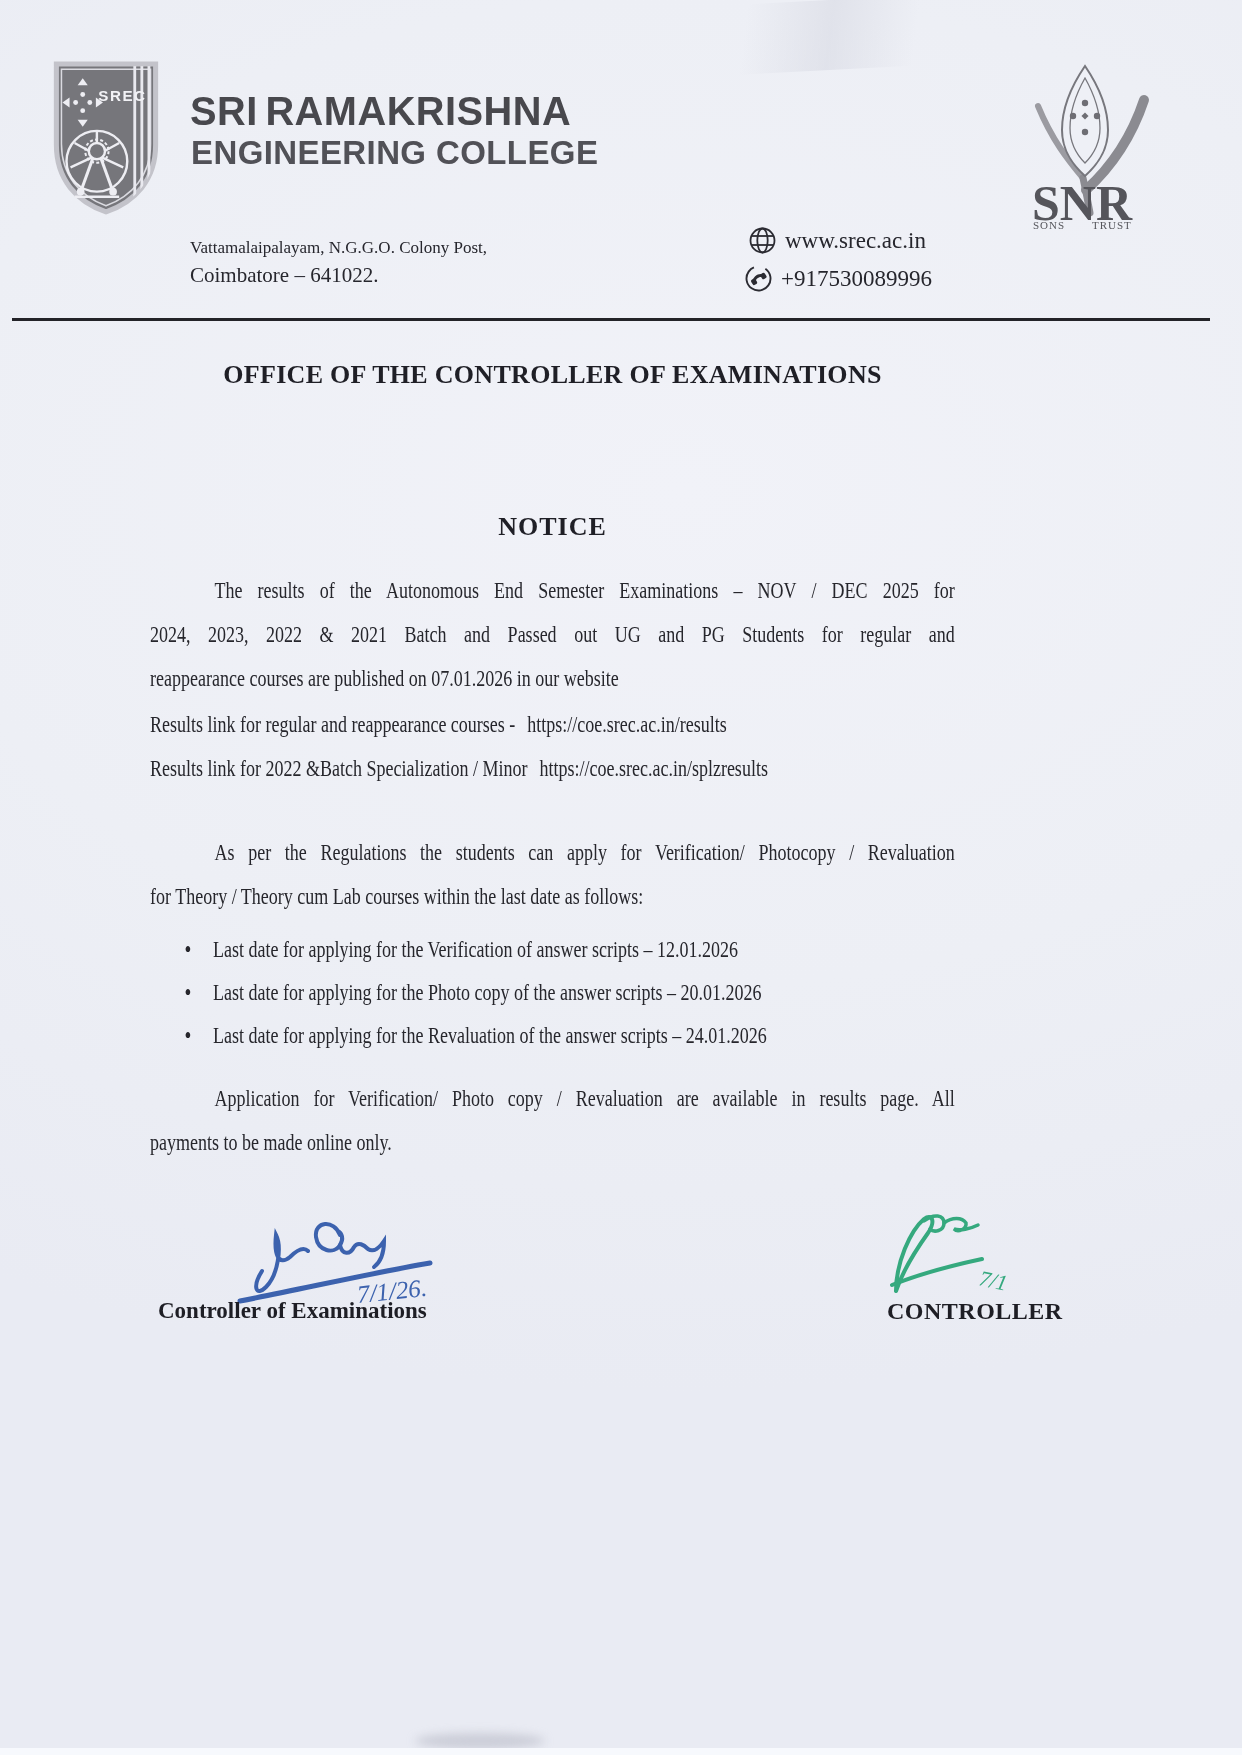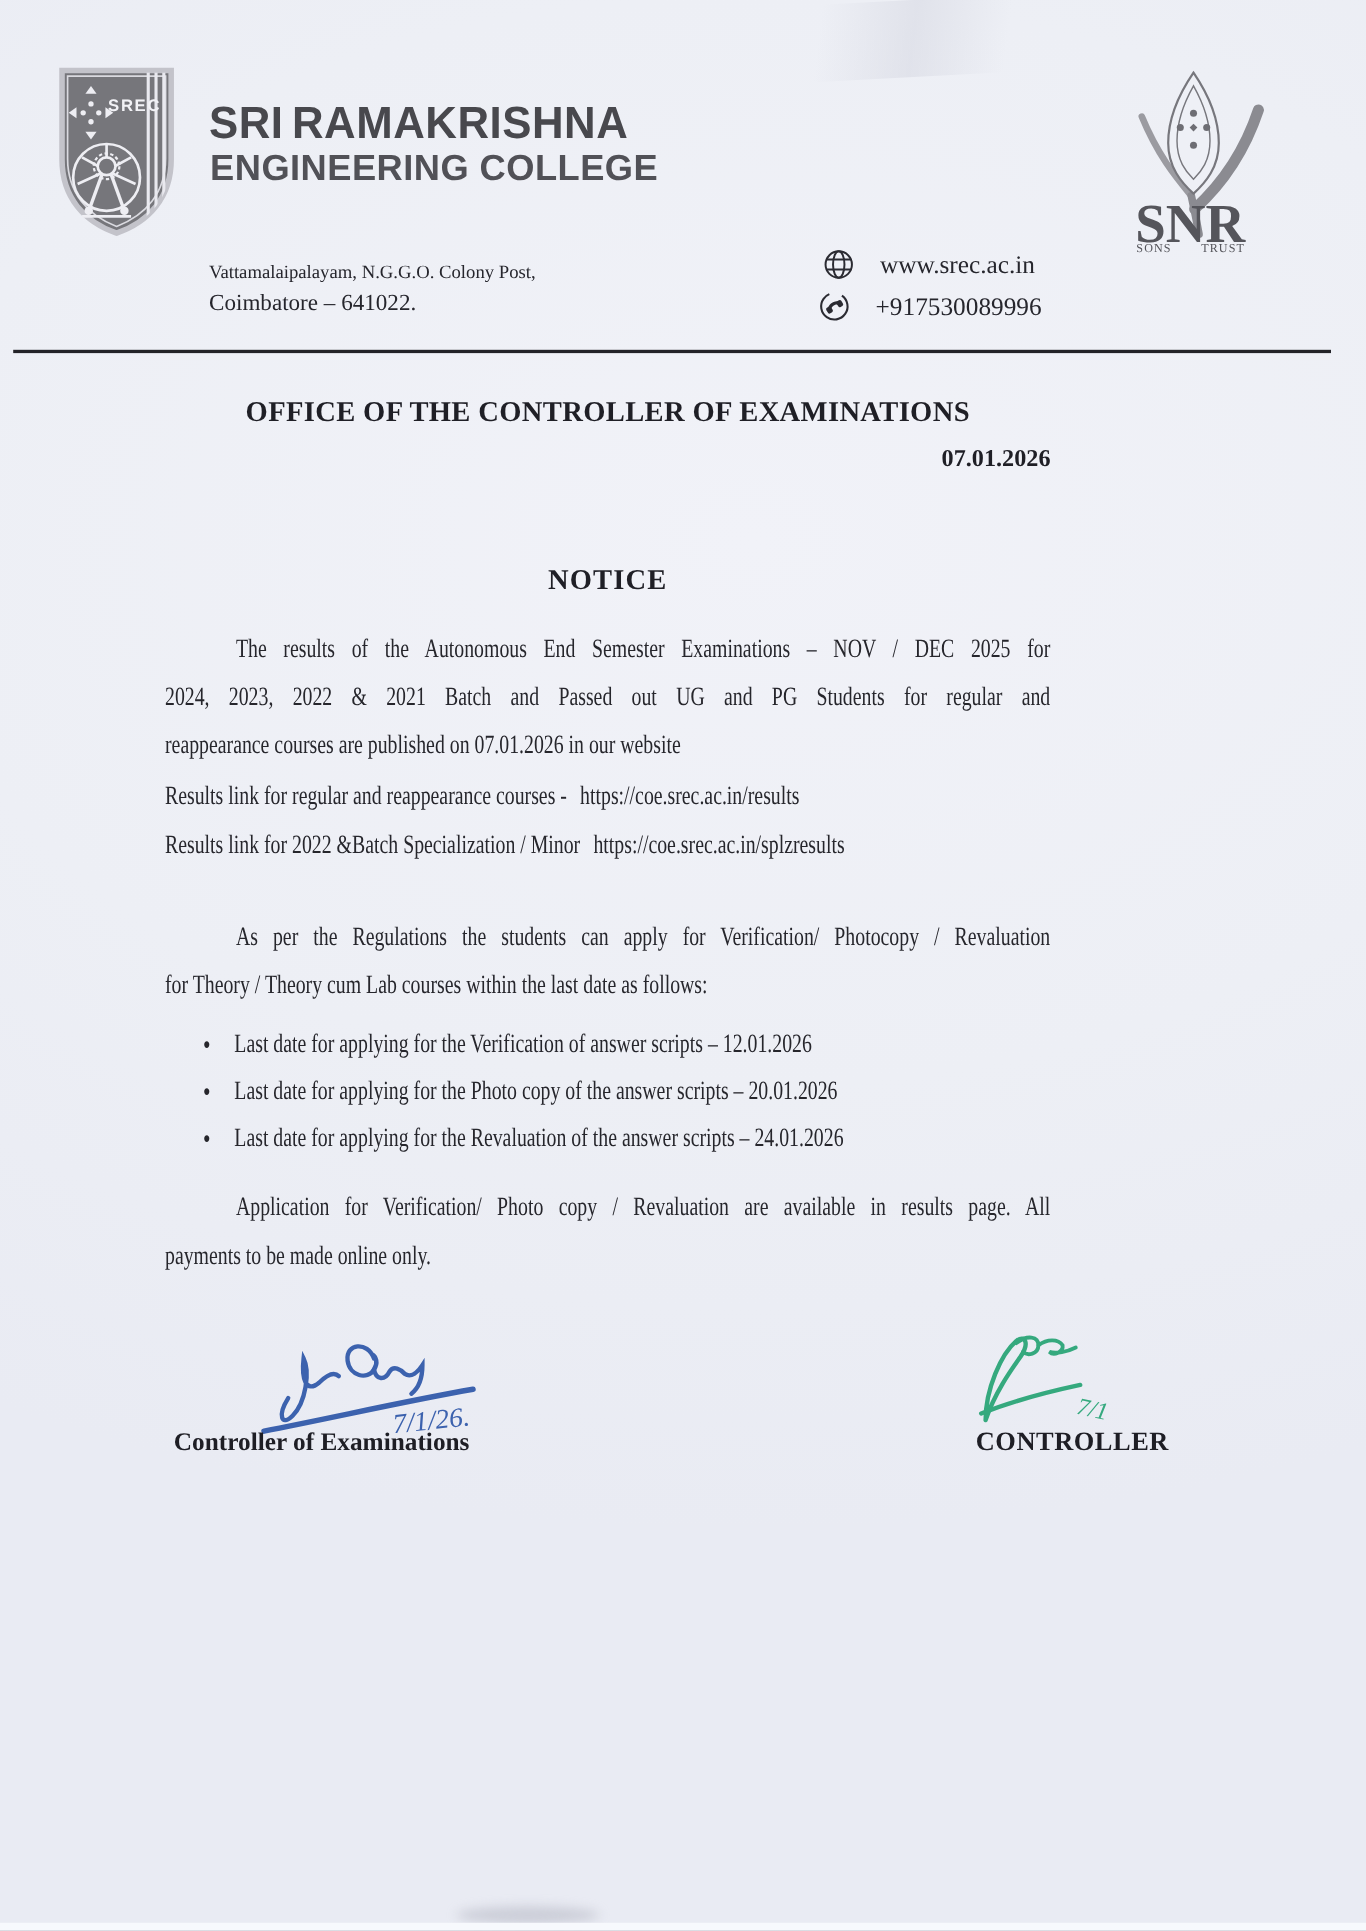--- a/index.html
+++ b/index.html
@@ -28,21 +28,21 @@
     font-family:"Liberation Sans", sans-serif;font-weight:bold;
     font-size:41px;color:#48484d;letter-spacing:.5px;word-spacing:-4px;
     transform:scaleX(.97);transform-origin:0 0;white-space:nowrap;}
   .college-sub{
     position:absolute;left:191px;top:134px;
     font-family:"Liberation Sans", sans-serif;font-weight:bold;
     font-size:33px;color:#515157;letter-spacing:.4px;white-space:nowrap;}
   .trust-line{position:absolute;left:190px;top:186px;font-size:23px;color:#26262d;white-space:nowrap;}
   .addr1{position:absolute;left:190px;top:238px;font-size:17px;color:#26262d;white-space:nowrap;}
   .addr2{position:absolute;left:190px;top:263px;font-size:21px;color:#26262d;white-space:nowrap;}
-  .contact-row{position:absolute;display:flex;align-items:center;gap:23px;font-size:23px;color:#26262d;}
+  .contact-row{position:absolute;display:flex;align-items:center;gap:8px;font-size:23px;color:#26262d;}
   .row-web{left:748px;top:226px;}
   .row-phone{left:744px;top:264px;}
   .snr-logo{position:absolute;left:1028px;top:56px;width:125px;height:175px;}
 
   .rule{position:absolute;left:12px;top:318px;width:1198px;height:3px;background:#232328;}
 
   
   .office-title{
     position:absolute;left:150px;top:360px;width:805px;
     text-align:center;font-weight:bold;font-size:26px;color:#1f1f26;letter-spacing:.3px;}
@@ -168,21 +168,20 @@
       <rect x="54.5" y="57.5" width="5" height="5" transform="rotate(45 57 60)"></rect>
     </g>
     <text x="4" y="164" font-family="Liberation Serif, serif" font-weight="bold" font-size="50" fill="#55555b">SNR</text>
     <text x="5" y="173" font-family="Liberation Serif, serif" font-size="11" letter-spacing="1" fill="#55555b">SONS</text>
     <text x="64" y="173" font-family="Liberation Serif, serif" font-size="11" letter-spacing="1" fill="#55555b">TRUST</text>
   </svg>
 
   <div class="rule"></div>
 
   <div class="office-title">OFFICE OF THE CONTROLLER OF EXAMINATIONS</div>
-  <div class="letter-date">07.01.2026</div>
   <div class="notice-heading">NOTICE</div>
 
   <div class="body-block b-para1">
     <div class="jline indent">The results of the Autonomous End Semester Examinations – NOV / DEC 2025 for</div>
     <div class="jline">2024, 2023, 2022 &amp; 2021 Batch and Passed out UG and PG Students for regular and</div>
     <div>reappearance courses are published on 07.01.2026 in our website</div>
   </div>
 
   <div class="body-block b-links">
     <div class="link-line">

